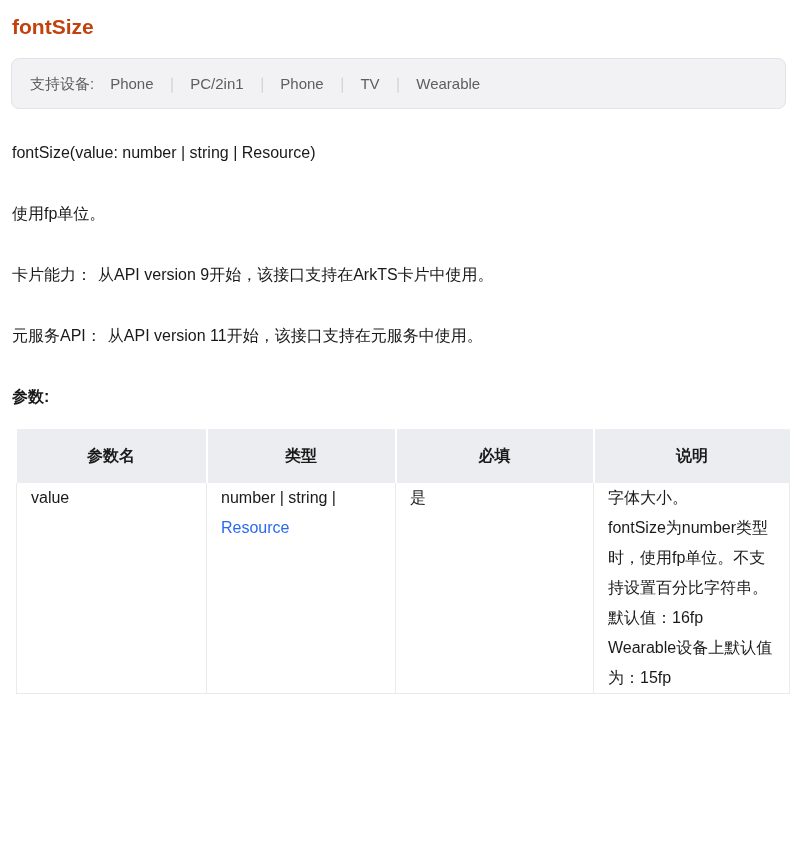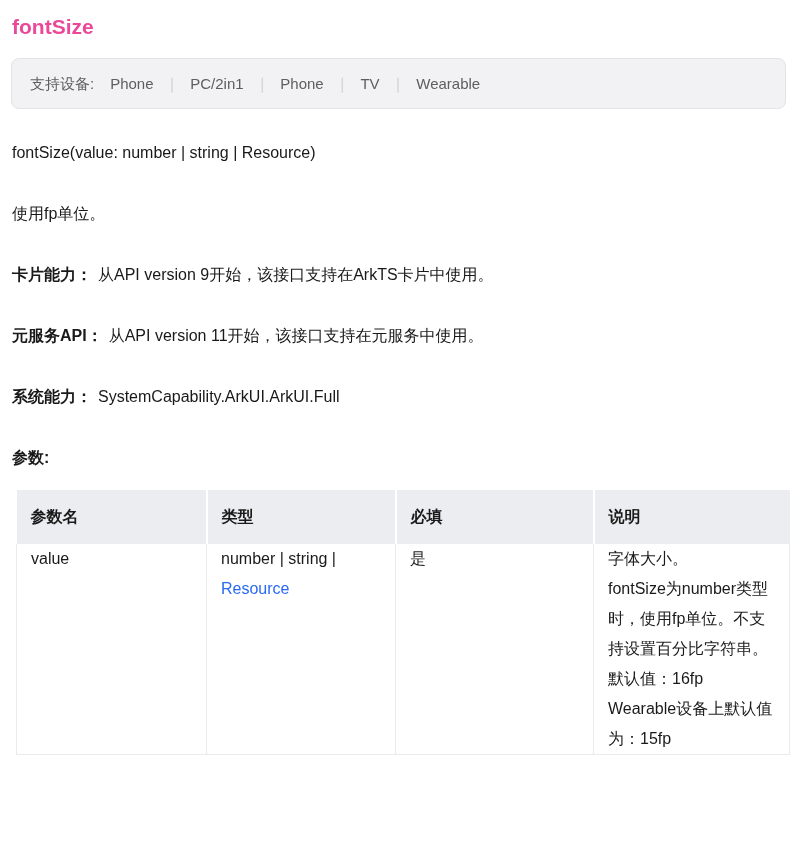--- a/index.html
+++ b/index.html
@@ -12,21 +12,21 @@
   }
   .page {
     width: 805px;
     padding: 0 16px 10px 12px;
   }
   .page-title {
     margin: 14px 0 0 0;
     font-size: 21px;
     line-height: 26px;
     font-weight: bold;
-    color: #ec4899;
+    color: #c2410c;
   }
   .support-bar {
     margin-top: 18px;
     margin-left: -1px;
     width: 775px;
     background: #f2f2f4;
     border: 1px solid #e3e3e5;
     border-radius: 8px;
     padding: 14px 18px;
     font-size: 15px;
@@ -40,21 +40,21 @@
     margin: 0 11px;
     font-weight: 300;
   }
   .para {
     margin: 40px 0 0 0;
     font-size: 16px;
     line-height: 21px;
     color: #191919;
   }
   .para.first { margin-top: 33px; }
-  .note-label { font-weight: bold; margin-right: 6px; }
+  .note-label { font-weight: normal; margin-right: 6px; }
   .params-heading {
     margin: 40px 0 0 0;
     font-size: 16px;
     line-height: 21px;
     font-weight: bold;
   }
   table.params {
     margin: 22px 0 0 4px;
     width: 773px;
     border-collapse: collapse;
@@ -62,21 +62,21 @@
     font-size: 16px;
   }
   table.params col.c1 { width: 190px; }
   table.params col.c2 { width: 189px; }
   table.params col.c3 { width: 198px; }
   table.params col.c4 { width: 196px; }
   table.params th {
     background: #ebedf0;
     border-left: 2px solid #ffffff;
     padding: 16px 14px;
-    text-align: left;
+    text-align: center;
     font-weight: bold;
     line-height: 22px;
     color: #1a1a1a;
   }
   table.params th:first-child { border-left: none; }
   table.params td {
     border: 1px solid #e8eaec;
     border-top: none;
     padding: 0 14px;
     vertical-align: top;
@@ -107,23 +107,20 @@
   <p class="para">使用fp单位。</p>
 
   <p class="para">
     <span class="note-label">卡片能力：</span><span>从API version 9开始，该接口支持在ArkTS卡片中使用。</span>
   </p>
 
   <p class="para">
     <span class="note-label">元服务API：</span><span>从API version 11开始，该接口支持在元服务中使用。</span>
   </p>
 
-  <p class="para">
-    <span class="note-label">系统能力：</span><span>SystemCapability.ArkUI.ArkUI.Full</span>
-  </p>
 
   <p class="params-heading">参数:</p>
 
   <table class="params">
     <colgroup>
       <col class="c1">
         <col class="c2">
         <col class="c3">
         <col class="c4">
     </colgroup>

